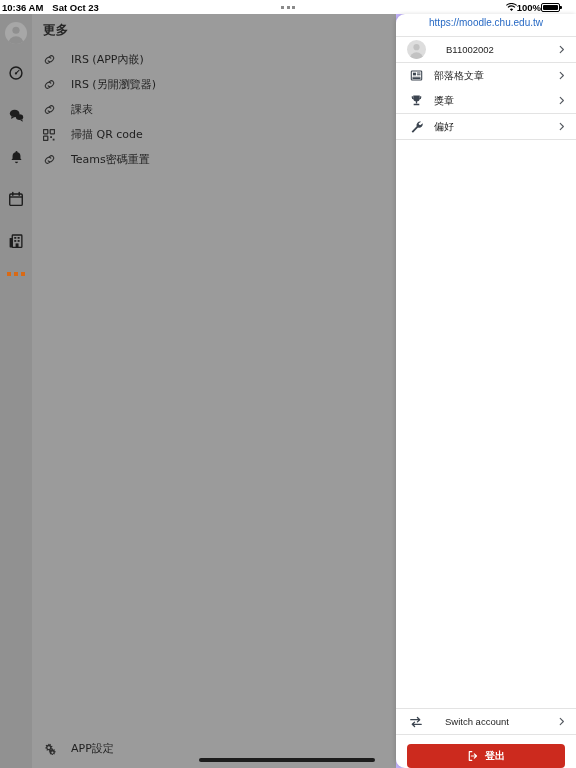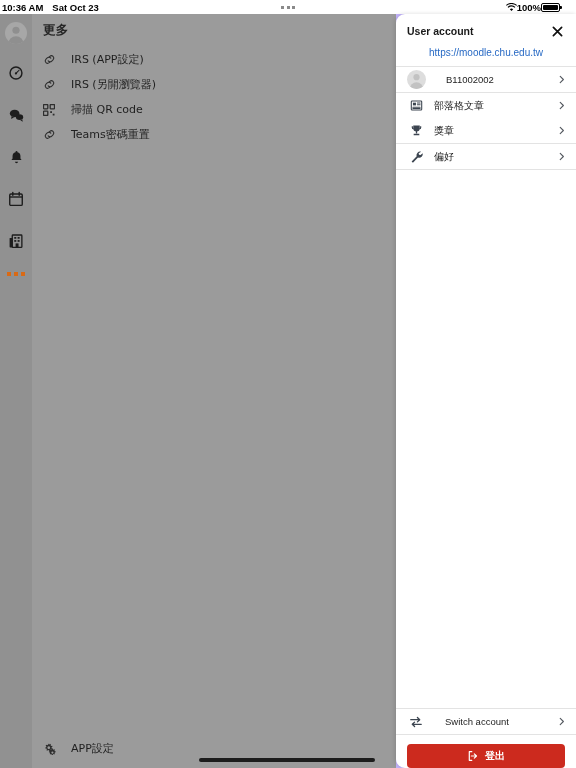--- a/index.html
+++ b/index.html
@@ -267,33 +267,42 @@
 
     <div class="lp-list">
 
       <div class="lp-row">
         <span class="lp-ico">
           <svg width="13" height="13" viewBox="0 0 24 24" fill="none" stroke="currentColor" stroke-width="2" stroke-linecap="round">
               <path d="M9.6 14.4a4.4 4.4 0 0 0 6.6.5l2.6-2.6a4.4 4.4 0 0 0-6.2-6.2l-1.5 1.5"></path>
               <path d="M14.4 9.6a4.4 4.4 0 0 0-6.6-.5l-2.6 2.6a4.4 4.4 0 0 0 6.2 6.2l1.5-1.5"></path>
             </svg>
         </span>
-        <span class="lp-label">IRS (APP設定)</span>
+        <span class="lp-label">IRS (APP內嵌)</span>
       </div>
 
       <div class="lp-row">
         <span class="lp-ico">
           <svg width="13" height="13" viewBox="0 0 24 24" fill="none" stroke="currentColor" stroke-width="2" stroke-linecap="round">
               <path d="M9.6 14.4a4.4 4.4 0 0 0 6.6.5l2.6-2.6a4.4 4.4 0 0 0-6.2-6.2l-1.5 1.5"></path>
               <path d="M14.4 9.6a4.4 4.4 0 0 0-6.6-.5l-2.6 2.6a4.4 4.4 0 0 0 6.2 6.2l1.5-1.5"></path>
             </svg>
         </span>
         <span class="lp-label">IRS (另開瀏覽器)</span>
       </div>
 
+      <div class="lp-row">
+        <span class="lp-ico">
+          <svg width="13" height="13" viewBox="0 0 24 24" fill="none" stroke="currentColor" stroke-width="2" stroke-linecap="round">
+              <path d="M9.6 14.4a4.4 4.4 0 0 0 6.6.5l2.6-2.6a4.4 4.4 0 0 0-6.2-6.2l-1.5 1.5"></path>
+              <path d="M14.4 9.6a4.4 4.4 0 0 0-6.6-.5l-2.6 2.6a4.4 4.4 0 0 0 6.2 6.2l1.5-1.5"></path>
+            </svg>
+        </span>
+        <span class="lp-label">課表</span>
+      </div>
 
       <div class="lp-row">
         <span class="lp-ico">
           <svg width="12" height="12" viewBox="0 0 24 24" fill="currentColor">
               <rect x="1" y="1" width="8.6" height="8.6" rx="1" fill="none" stroke="currentColor" stroke-width="2.6"></rect>
               <rect x="14.4" y="1" width="8.6" height="8.6" rx="1" fill="none" stroke="currentColor" stroke-width="2.6"></rect>
               <rect x="1" y="14.4" width="8.6" height="8.6" rx="1" fill="none" stroke="currentColor" stroke-width="2.6"></rect>
               <rect x="14.4" y="14.4" width="3.6" height="3.6"></rect>
               <rect x="19.4" y="19.4" width="3.6" height="3.6"></rect>
             </svg>
@@ -322,28 +331,20 @@
       </span>
       <span class="lp-label">APP設定</span>
     </div>
   </div>
 
   <div class="home-ind"></div>
 </div>
 
 <div class="sheet">
 
-  <div class="sheet-head">
-    <span class="sheet-head-title">User account</span>
-    <span class="close-btn">
-      <svg width="13" height="13" viewBox="0 0 24 24" stroke="currentColor" stroke-width="3.2" stroke-linecap="round">
-          <path d="M4.4 4.4 19.6 19.6M19.6 4.4 4.4 19.6"></path>
-        </svg>
-    </span>
-  </div>
 
   <div class="site-url" style="color: rgb(39, 105, 196);">https://moodle.chu.edu.tw</div>
 
   <div class="divider"></div>
 
   <div class="row">
     <span class="row-avatar">
       <svg width="19" height="19" viewBox="0 0 24 24">
           <circle cx="12" cy="9" r="3.9" fill="#c2c2c2"></circle>
           <path d="M3.6 24a8.4 8.4 0 0 1 16.8 0z" fill="#c2c2c2"></path>

